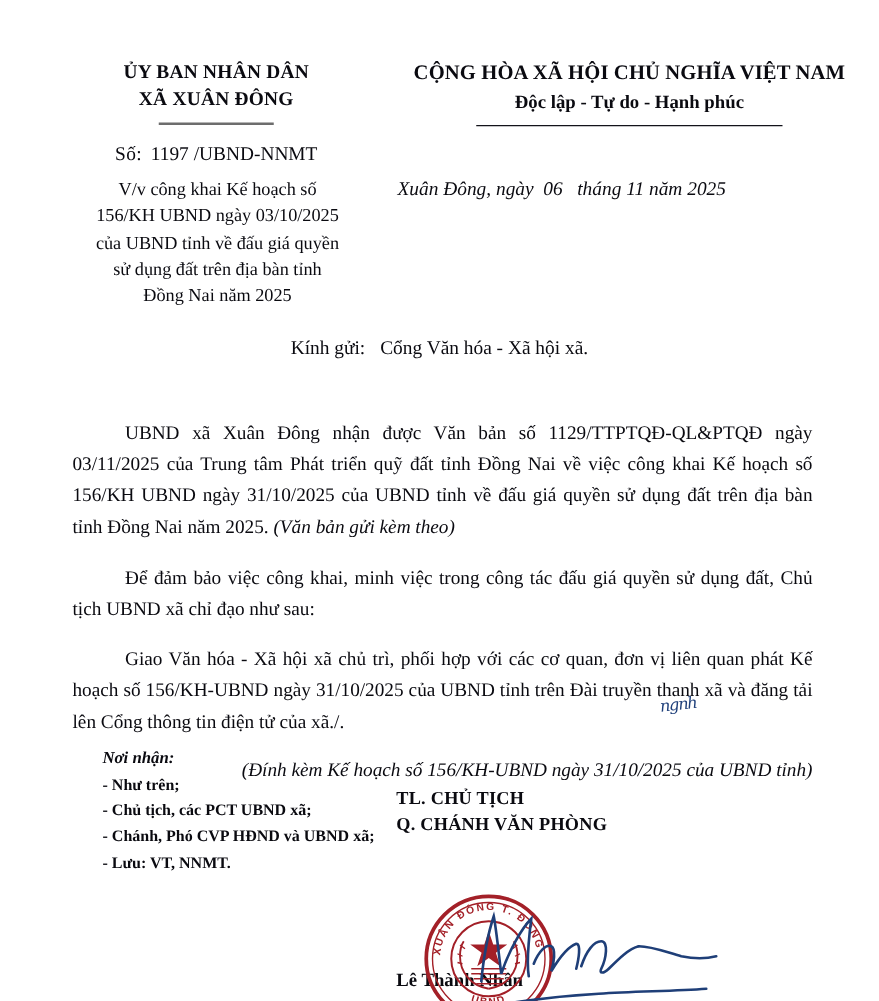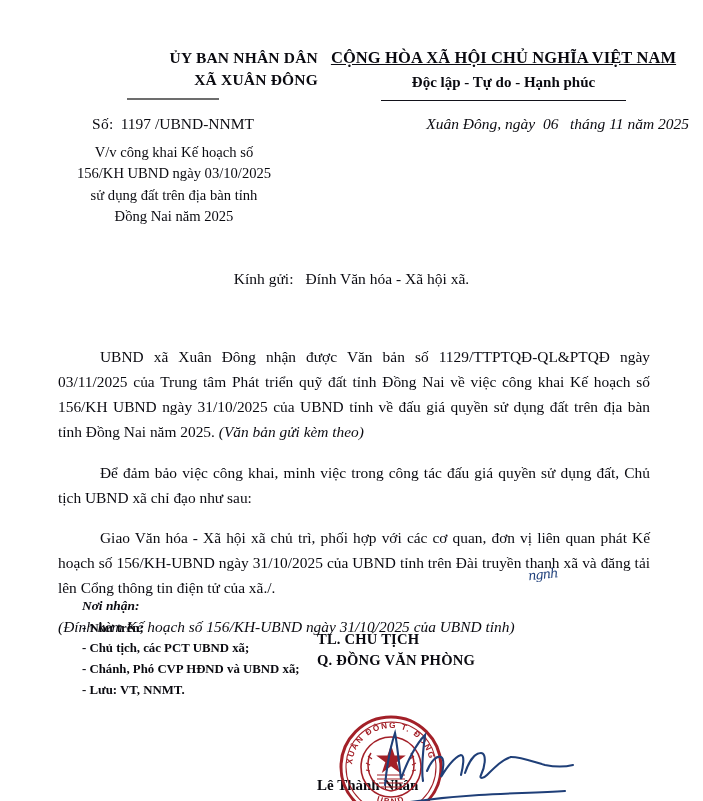--- a/index.html
+++ b/index.html
@@ -26,40 +26,39 @@
   .header {
     position: absolute;
     top: 47px;
     left: 0;
     width: 703px;
     display: flex;
   }
   .hdr-left {
     width: 290px;
     margin-left: 28px;
-    text-align: right;
+    text-align: center;
   }
   .hdr-right {
     flex: 1;
     text-align: center;
     margin-right: 14px;
   }
   .org-name {
     font-size: 15.5px;
     font-weight: bold;
     line-height: 1.42;
     letter-spacing: .2px;
   }
   .nation-name {
     font-size: 16.5px;
     font-weight: bold;
     line-height: 1.35;
     letter-spacing: .1px;
     white-space: nowrap;
-    text-decoration: underline;
   }
   .motto {
     font-size: 15px;
     font-weight: bold;
     line-height: 1.5;
     margin-top: 2px;
   }
   .rule-left {
     width: 92px;
     height: 2px;
@@ -81,22 +80,23 @@
     width: 703px;
     display: flex;
   }
   .numrow-left {
     width: 290px;
     margin-left: 28px;
     text-align: center;
   }
   .numrow-right {
     flex: 1;
-    text-align: right;
+    text-align: left;
     margin-right: 14px;
+    margin-top: 28px;
   }
   .doc-number {
     font-size: 15.5px;
     white-space: nowrap;
   }
   .doc-number .lbl { letter-spacing: .3px; }
   .doc-number .val { margin-left: 7px; }
   .doc-date {
     font-size: 15.5px;
     font-style: italic;
@@ -122,37 +122,37 @@
     left: 0;
     width: 703px;
     text-align: center;
     font-size: 15.5px;
   }
   .recipient .to-label { margin-right: 12px; }
 
   
   .body {
     position: absolute;
-    top: 330px;
+    top: 320px;
     left: 58px;
     width: 592px;
   }
   .para {
     font-size: 15.4px;
     line-height: 1.62;
     text-align: justify;
     text-indent: 42px;
     margin-bottom: 11px;
     position: relative;
   }
   .para .ital { font-style: italic; }
   .attach-note {
     font-size: 15.4px;
     font-style: italic;
-    text-align: left;
+    text-align: right;
     margin-top: 14px;
     line-height: 1.6;
   }
   .hand-mark {
     position: absolute;
     color: #1e3f7a;
     font-family: "DejaVu Serif", serif;
     font-style: italic;
     font-size: 13px;
     transform: rotate(-6deg);
@@ -259,26 +259,27 @@
       </div>
     </div>
     <div class="numrow-right">
       <div class="doc-date"><span>Xuân Đông, ngày  06   tháng 11 năm 2025</span></div>
     </div>
   </div>
 
   <div class="subject">
     <div>V/v công khai Kế hoạch số</div>
     <div>156/KH UBND ngày 03/10/2025</div>
+    <div>của UBND tỉnh về đấu giá quyền</div>
     <div>sử dụng đất trên địa bàn tỉnh</div>
     <div>Đồng Nai năm 2025</div>
   </div>
 
   <div class="recipient">
-    <span class="to-label">Kính gửi:</span><span>Đính Văn hóa - Xã hội xã.</span>
+    <span class="to-label">Kính gửi:</span><span>Cổng Văn hóa - Xã hội xã.</span>
   </div>
 
   <div class="body">
     <p class="para">
       <span>UBND xã Xuân Đông nhận được Văn bản số 1129/TTPTQĐ-QL&amp;PTQĐ ngày 03/11/2025 của Trung tâm Phát triển quỹ đất tỉnh Đồng Nai về việc công khai Kế hoạch số 156/KH UBND ngày 31/10/2025 của UBND tỉnh về đấu giá quyền sử dụng đất trên địa bàn tỉnh Đồng Nai năm 2025.</span>
       <span class="ital">(Văn bản gửi kèm theo)</span>
     </p>
     <p class="para">Để đảm bảo việc công khai, minh việc trong công tác đấu giá quyền sử dụng đất, Chủ tịch UBND xã chỉ đạo như sau:</p>
     <p class="para">
       <span>Giao Văn hóa - Xã hội xã chủ trì, phối hợp với các cơ quan, đơn vị liên quan phát Kế hoạch số 156/KH-UBND ngày 31/10/2025 của UBND tỉnh trên Đài truyền thanh xã và đăng tải lên Cổng thông tin điện tử của xã./.</span>
@@ -294,21 +295,21 @@
       <ul>
         <li>- Như trên;</li>
         <li>- Chủ tịch, các PCT UBND xã;</li>
         <li>- Chánh, Phó CVP HĐND và UBND xã;</li>
         <li>- Lưu: VT, NNMT.</li>
       </ul>
     </div>
 
     <div class="signature">
       <div class="sig-title">TL. CHỦ TỊCH</div>
-      <div class="sig-title">Q. ĐỒNG VĂN PHÒNG</div>
+      <div class="sig-title">Q. CHÁNH VĂN PHÒNG</div>
 
       <div class="sig-stage">
 
         <div class="seal">
           <svg viewBox="0 0 104 104" width="104" height="104" aria-hidden="true">
             <defs>
               <path id="arcTop" d="M 13,52 A 39,39 0 0 1 91,52"></path>
               <path id="arcBot" d="M 15,52 A 37,37 0 0 0 89,52"></path>
             </defs>
             <circle cx="52" cy="52" r="50" fill="none" stroke="#a32028" stroke-width="3"></circle>

